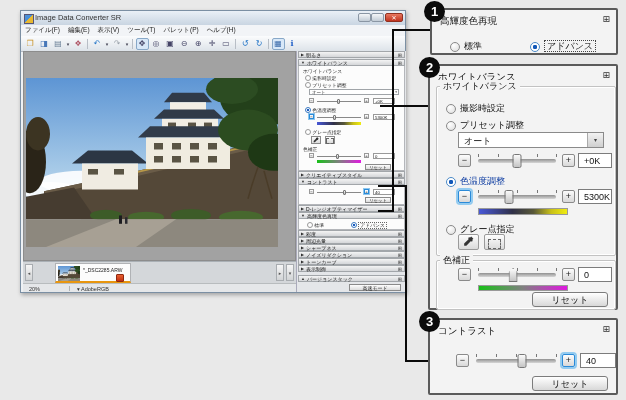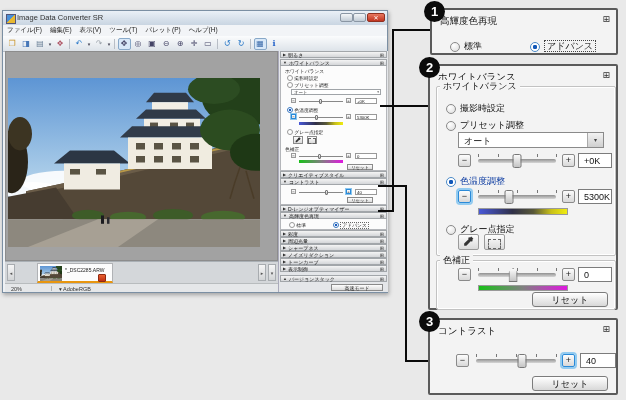--- a/index.html
+++ b/index.html
@@ -1,19 +1,19 @@
 <!DOCTYPE html>
 <html><head>
 <meta charset="utf-8">
 <style>
   html,body{margin:0;padding:0;background:#e9e9e9;}
   .stage{position:relative;width:626px;height:400px;background:#e9e9e9;overflow:hidden;
          font-family:"Liberation Sans","DejaVu Sans",sans-serif;color:#222;}
   
-  .win{position:absolute;left:2px;top:10px;width:386px;height:283px;background:#eef1f4;
+  .win{position:absolute;left:20px;top:10px;width:386px;height:283px;background:#eef1f4;
        border:1px solid #7b8fa3;box-shadow:1px 2px 4px rgba(0,0,0,.3);box-sizing:border-box;}
   .titlebar{position:absolute;left:0;top:0;right:0;height:14px;
        background:linear-gradient(#eaf0f7,#c9d5e2);border-bottom:1px solid #aab8c6;}
   .title{position:absolute;left:14px;top:2px;font-size:7.5px;color:#333;white-space:nowrap;}
   .appicon{position:absolute;left:3px;top:3px;width:8px;height:8px;
        background:linear-gradient(135deg,#4a90d8 50%,#e8b830 50%);border:1px solid #557;}
   .winbtn{position:absolute;top:2px;height:9px;border-radius:2px;box-sizing:border-box;}
   .wb-min{right:34px;width:13px;background:linear-gradient(#f4f6f8,#c2ccd6);border:1px solid #8a96a4;}
   .wb-max{right:21px;width:13px;background:linear-gradient(#f4f6f8,#c2ccd6);border:1px solid #8a96a4;}
   .wb-close{right:2px;width:18px;background:linear-gradient(#e87860,#c03420);border:1px solid #903020;

